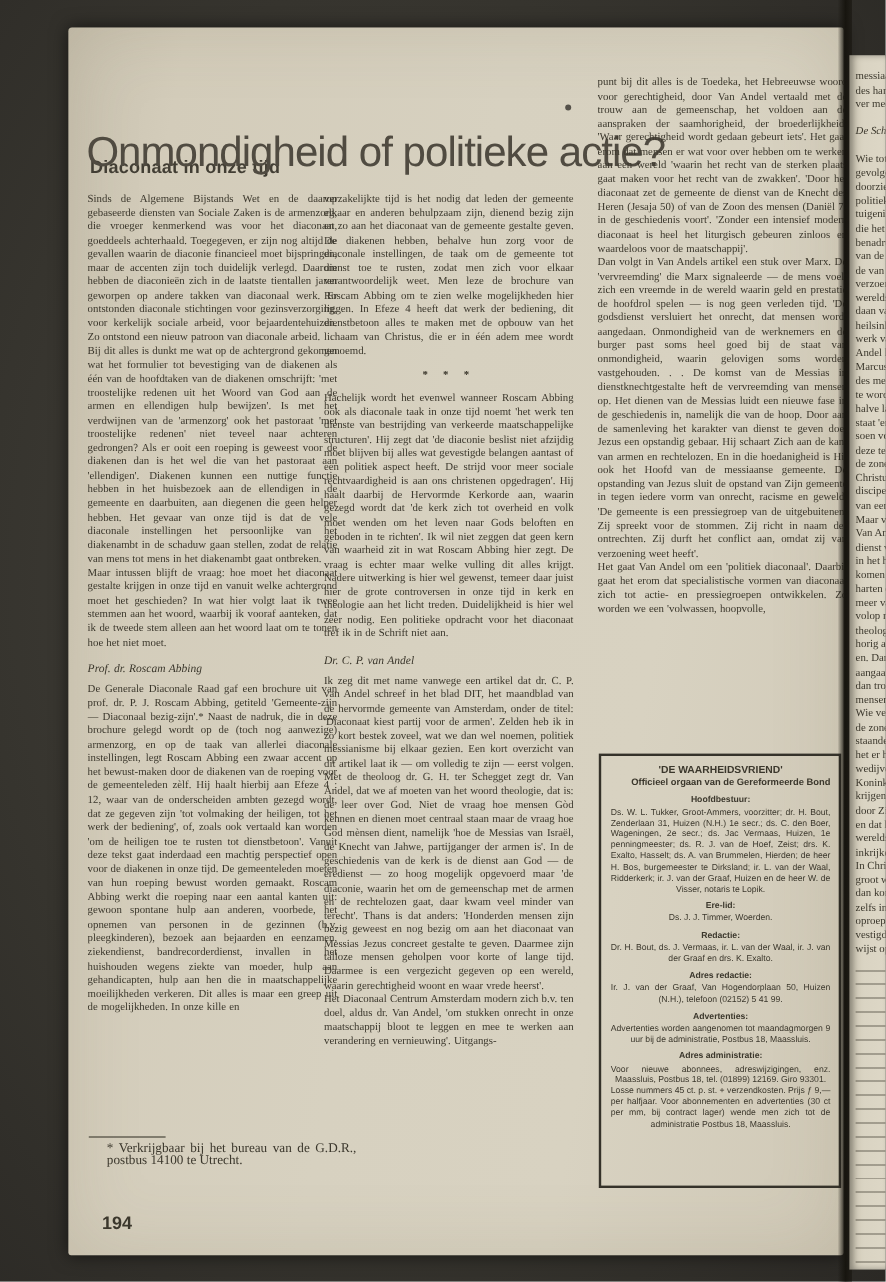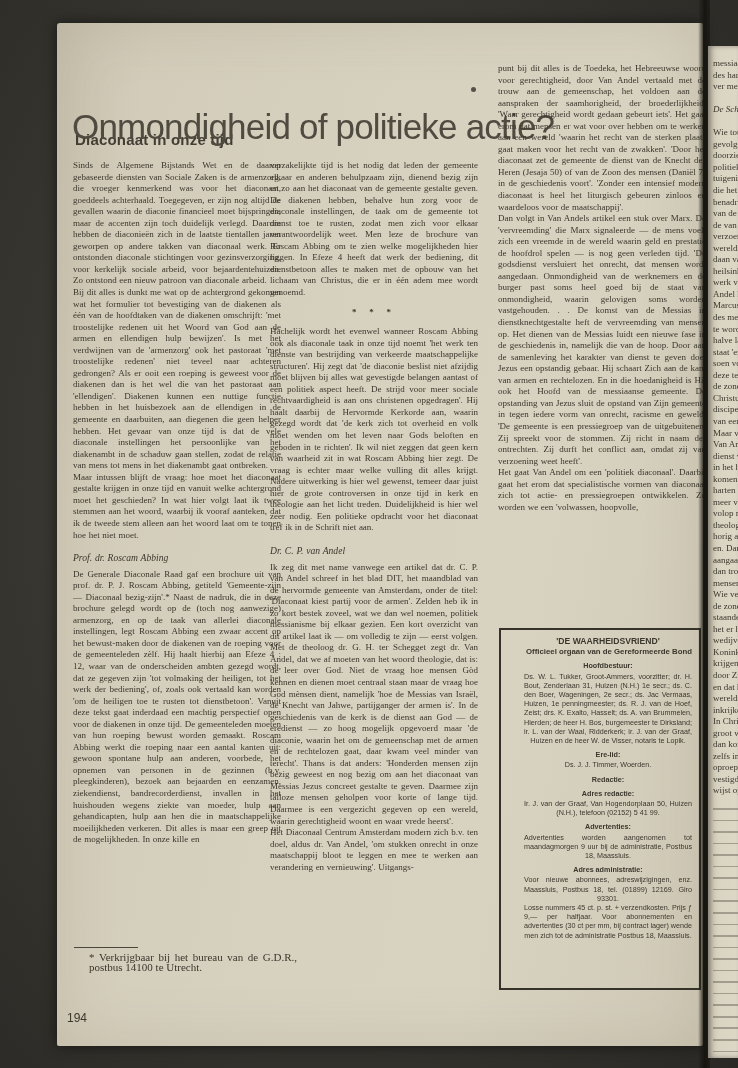--- a/index.html
+++ b/index.html
@@ -30,35 +30,35 @@
     text-align:justify;word-spacing:.4px;
   }
   .col-1{left:16px;top:137px;height:790px;}
   .col-2{left:213px;top:137px;height:882px;}
   .col-3{left:441px;top:40px;height:566px;}
   .blk-p{margin:0;}
   .blk-h{margin:11px 0 5px 0;font-style:italic;font-weight:normal;font-size:9.6px;}
   .blk-sep{margin:8px 0;text-align:center;letter-spacing:5px;font-weight:bold;}
   .masthead{
     position:absolute;left:442px;top:605px;width:202px;height:362px;overflow:hidden;
-    border:2px solid #35322a;padding:7px 7px 5px 23px;box-sizing:border-box;
+    border:2px solid #35322a;padding:7px 7px 5px 8px;box-sizing:border-box;
     font-family:"Liberation Sans",sans-serif;font-size:7.2px;line-height:9.2px;color:#3b372c;
   }
   .box-title{text-align:center;font-weight:bold;font-size:8.6px;margin-bottom:1px;}
   .box-subtitle{text-align:right;font-weight:bold;font-size:7.8px;margin-bottom:5px;}
   .box-h{text-align:center;font-weight:bold;margin:5px 0 1px 0;}
   .box-t{text-align:justify;text-align-last:center;margin:0;}
   .footnote-rule{position:absolute;left:17px;top:924px;width:64px;border-top:1px solid #4a463b;}
   .footnote{
     position:absolute;left:32px;top:929px;width:208px;
     font-size:11px;line-height:10px;color:#3b372c;text-align:justify;
   }
   .pageno{
-    position:absolute;left:10px;top:988px;
-    font-family:"Liberation Sans",sans-serif;font-weight:normal;font-size:12px;color:#3b372c;
+    position:absolute;left:28px;top:988px;
+    font-family:"Liberation Sans",sans-serif;font-weight:bold;font-size:15px;color:#3b372c;
   }
   .speck{position:absolute;left:414px;top:64px;width:5px;height:5px;border-radius:50%;background:#55514a;}
   .gutter-shadow{
     position:absolute;left:698px;top:0;width:12px;height:1068px;
     background:linear-gradient(90deg,rgba(20,18,14,0) 0%,#17150f 55%,rgba(25,22,16,.6) 100%);
   }
   .next-page{
     position:absolute;left:708px;top:46px;width:30px;height:1012px;overflow:hidden;
     background:linear-gradient(90deg,#cec7b4 0%,#dad4c3 40%,#ddd7c6 100%);
     box-shadow:inset 3px 0 5px rgba(0,0,0,.35);
@@ -106,20 +106,21 @@
 
   <div class="masthead">
     <div class="box-title">'DE WAARHEIDSVRIEND'</div>
     <div class="box-subtitle">Officieel orgaan van de Gereformeerde Bond</div>
     <div id="box-sections">
         <div class="box-h">Hoofdbestuur:</div>
         <p class="box-t">Ds. W. L. Tukker, Groot-Ammers, voorzitter; dr. H. Bout, Zenderlaan 31, Huizen (N.H.) 1e secr.; ds. C. den Boer, Wageningen, 2e secr.; ds. Jac Vermaas, Huizen, 1e penningmeester; ds. R. J. van de Hoef, Zeist; drs. K. Exalto, Hasselt; ds. A. van Brummelen, Hierden; de heer H. Bos, burgemeester te Dirksland; ir. L. van der Waal, Ridderkerk; ir. J. van der Graaf, Huizen en de heer W. de Visser, notaris te Lopik.</p>
         <div class="box-h">Ere-lid:</div>
         <p class="box-t">Ds. J. J. Timmer, Woerden.</p>
         <div class="box-h">Redactie:</div>
+        <p class="box-t">Dr. H. Bout, ds. J. Vermaas, ir. L. van der Waal, ir. J. van der Graaf en drs. K. Exalto.</p>
         <div class="box-h">Adres redactie:</div>
         <p class="box-t">Ir. J. van der Graaf, Van Hogendorplaan 50, Huizen (N.H.), telefoon (02152) 5 41 99.</p>
         <div class="box-h">Advertenties:</div>
         <p class="box-t">Advertenties worden aangenomen tot maandagmorgen 9 uur bij de administratie, Postbus 18, Maassluis.</p>
         <div class="box-h">Adres administratie:</div>
         <p class="box-t">Voor nieuwe abonnees, adreswijzigingen, enz. Maassluis, Postbus 18, tel. (01899) 12169. Giro 93301.</p>
         <p class="box-t">Losse nummers 45 ct. p. st. + verzendkosten. Prijs ƒ 9,— per halfjaar. Voor abonnementen en advertenties (30 ct per mm, bij contract lager) wende men zich tot de administratie Postbus 18, Maassluis.</p>
       </div>
   </div>
 

